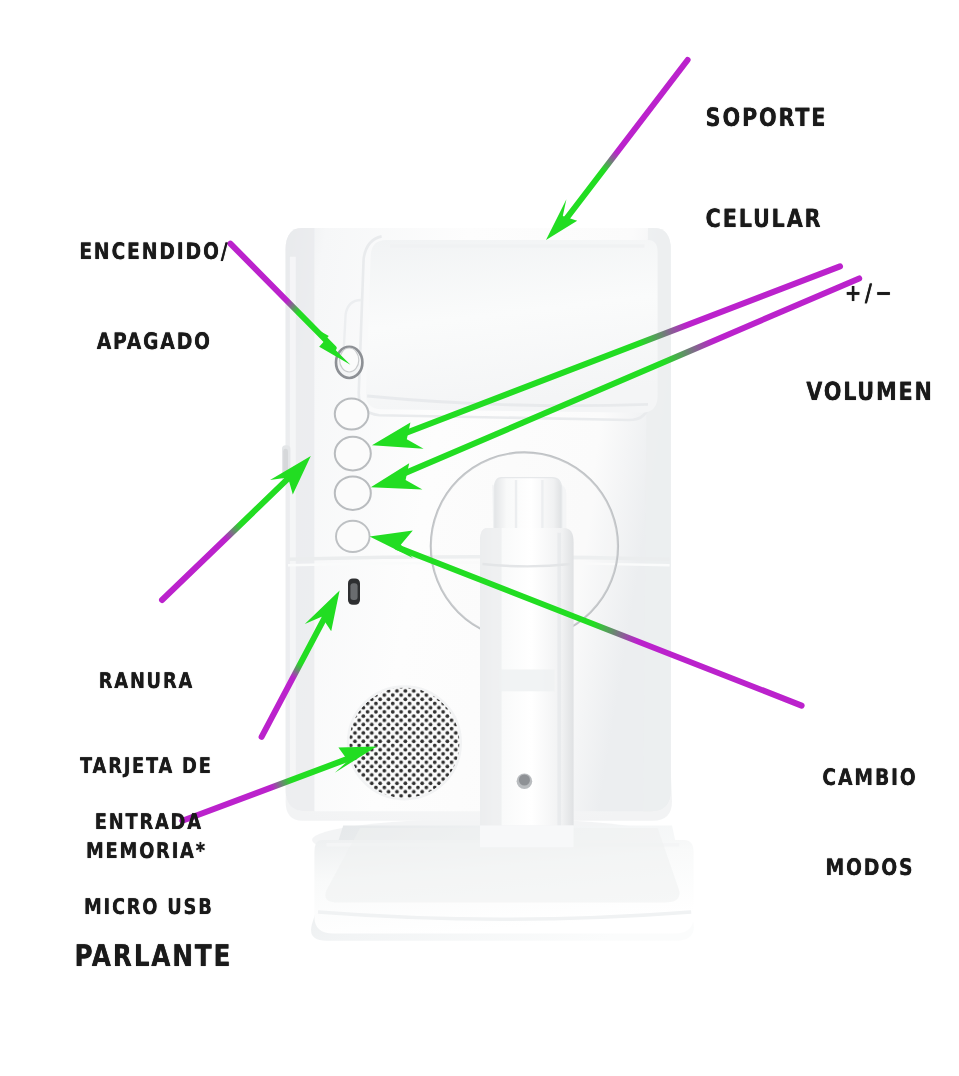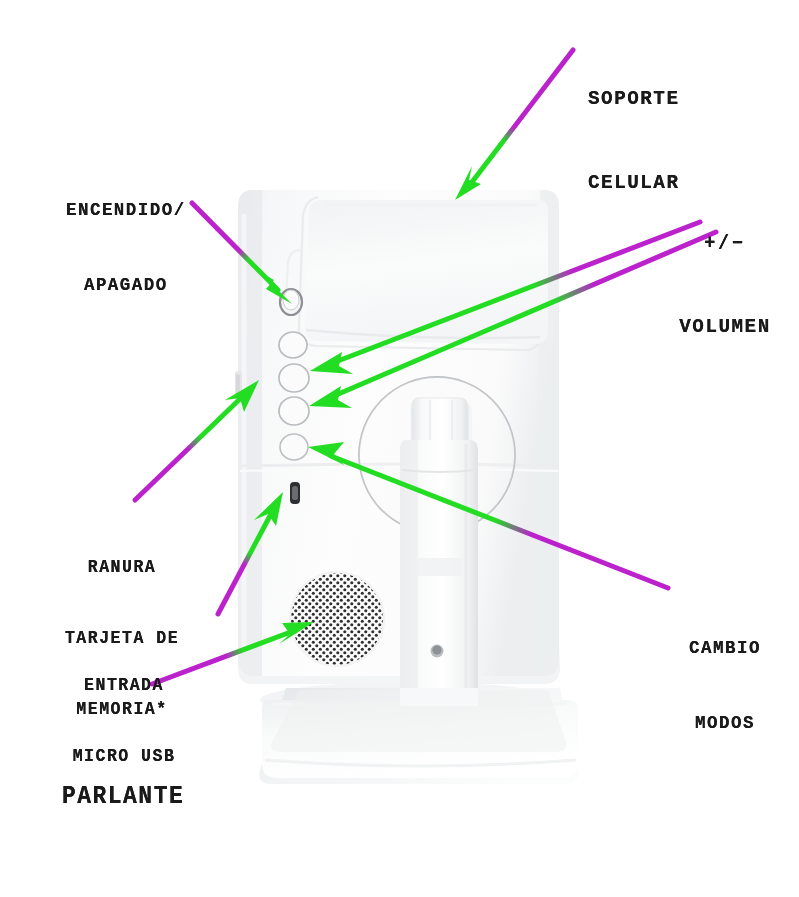--- a/index.html
+++ b/index.html
@@ -1,21 +1,21 @@
 <!DOCTYPE html>
 <html><head>
 <meta charset="utf-8">
 <style>
   html,body{margin:0;padding:0;background:#ffffff;}
   body{
     width:799px;height:897px;position:relative;overflow:hidden;
     font-family:"DejaVu Sans","Liberation Sans",sans-serif;
     background:#ffffff;
   }
-  #stage{position:absolute;inset:0;width:799px;height:897px;font-family:Liberation Mono, monospace;}
+  #stage{position:absolute;inset:0;width:799px;height:897px;}
 
   
   .label{
     position:absolute;
     color:#1a1a1a;
     font-weight:700;
     letter-spacing:1.6px;
     line-height:1.32;
     text-transform:uppercase;
     white-space:pre;

